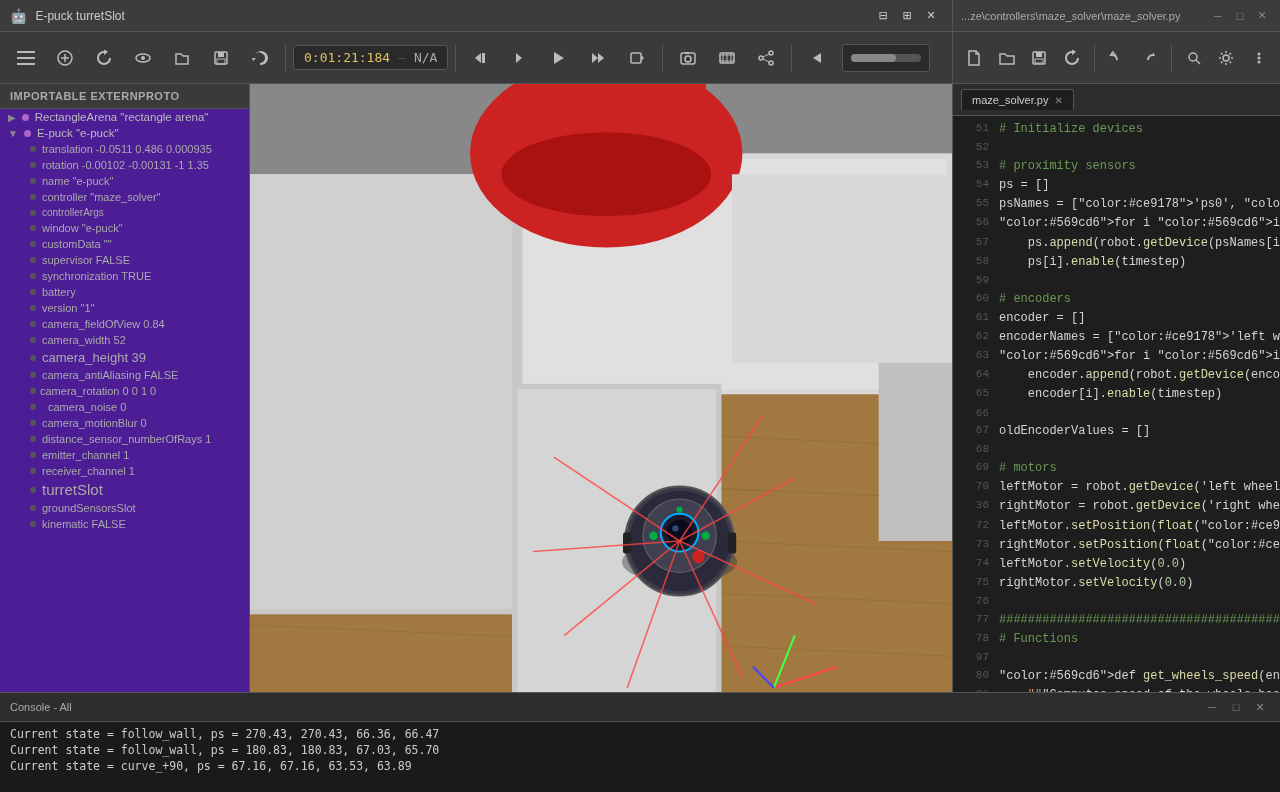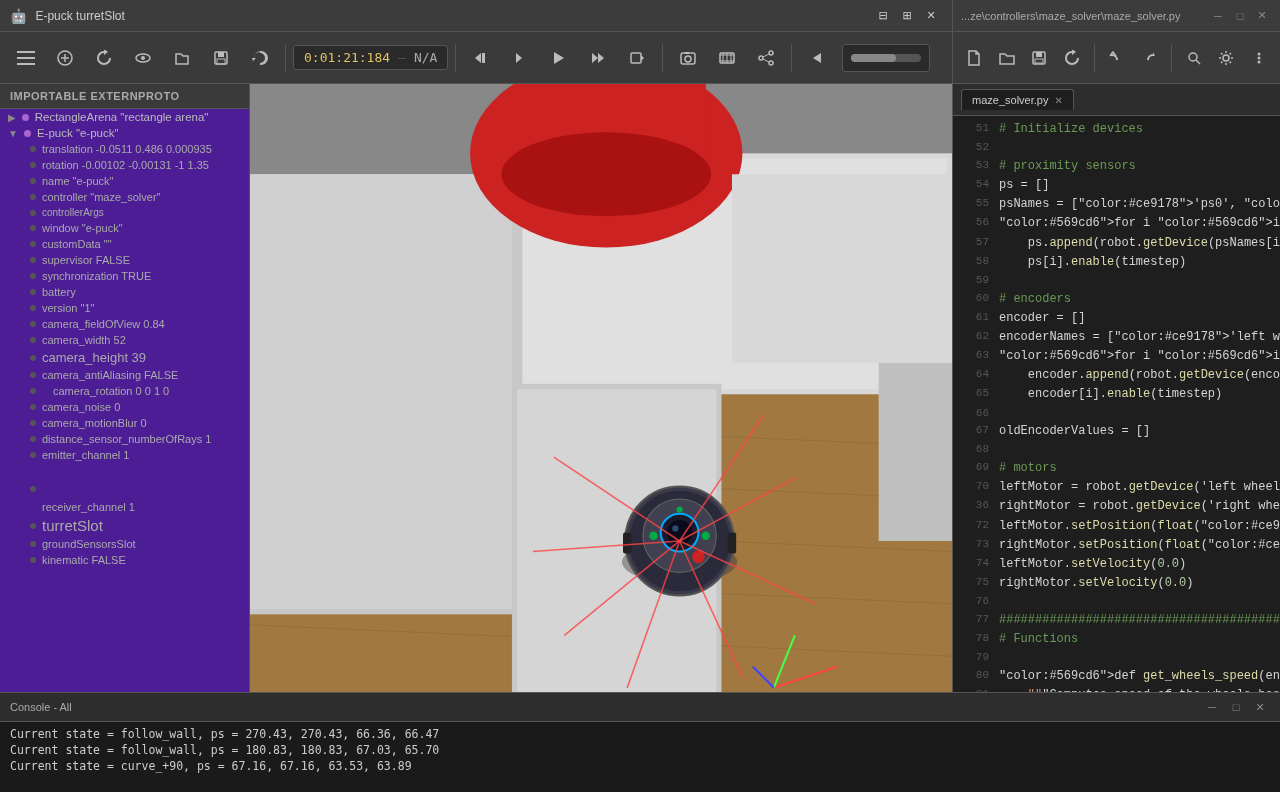--- a/index.html
+++ b/index.html
@@ -374,43 +374,43 @@
           <span style="font-size:11px; color:#aaa;">camera_width 52</span>
         </div>
         <div class="tree-prop" style="display:flex; align-items:center; gap:6px; padding:2px 8px 2px 30px;">
           <span style="width:6px; height:6px; border-radius:50%; background:#555; flex-shrink:0;"></span>
           <span style="font-size:13px; color:#aaa;">camera_height 39</span>
         </div>
         <div class="tree-prop" style="display:flex; align-items:center; gap:6px; padding:2px 8px 2px 30px;">
           <span style="width:6px; height:6px; border-radius:50%; background:#555; flex-shrink:0;"></span>
           <span style="font-size:11px; color:#aaa;">camera_antiAliasing FALSE</span>
         </div>
-        <div class="tree-prop" style="display:flex; align-items:center; gap:17px; padding:2px 8px 2px 30px;">
+        <div class="tree-prop" style="display:flex; align-items:center; gap:4px; padding:2px 8px 2px 30px;">
           <span style="width:6px; height:6px; border-radius:50%; background:#555; flex-shrink:0;"></span>
           <span style="font-size:11px; color:#aaa;">camera_rotation 0 0 1 0</span>
         </div>
-        <div class="tree-prop" style="display:flex; align-items:center; gap:6px; padding:2px 8px 2px 30px;text-align:center;">
+        <div class="tree-prop" style="display:flex; align-items:center; gap:12px; padding:2px 8px 2px 30px;text-align:center;">
           <span style="width:6px; height:6px; border-radius:50%; background:#555; flex-shrink:0;"></span>
           <span style="font-size:11px; color:#aaa;">camera_noise 0</span>
         </div>
         <div class="tree-prop" style="display:flex; align-items:center; gap:6px; padding:2px 8px 2px 30px;">
           <span style="width:6px; height:6px; border-radius:50%; background:#555; flex-shrink:0;"></span>
           <span style="font-size:11px; color:#aaa;">camera_motionBlur 0</span>
         </div>
         <div class="tree-prop" style="display:flex; align-items:center; gap:6px; padding:2px 8px 2px 30px;">
           <span style="width:6px; height:6px; border-radius:50%; background:#555; flex-shrink:0;"></span>
           <span style="font-size:11px; color:#aaa;">distance_sensor_numberOfRays 1</span>
         </div>
         <div class="tree-prop" style="display:flex; align-items:center; gap:6px; padding:2px 8px 2px 30px;">
           <span style="width:6px; height:6px; border-radius:50%; background:#555; flex-shrink:0;"></span>
           <span style="font-size:11px; color:#aaa;">emitter_channel 1</span>
         </div>
         <div class="tree-prop" style="display:flex; align-items:center; gap:6px; padding:2px 8px 2px 30px;">
           <span style="width:6px; height:6px; border-radius:50%; background:#555; flex-shrink:0;"></span>
-          <span style="font-size:11px; color:#aaa;margin-top:36px;">receiver_channel 1</span>
+          <span style="font-size:11px; color:#aaa;">receiver_channel 1</span>
         </div>
         <div class="tree-prop" style="display:flex; align-items:center; gap:6px; padding:2px 8px 2px 30px;">
           <span style="width:6px; height:6px; border-radius:50%; background:#555; flex-shrink:0;"></span>
           <span style="font-size:15px; color:#aaa;">turretSlot</span>
         </div>
         <div class="tree-prop" style="display:flex; align-items:center; gap:6px; padding:2px 8px 2px 30px;">
           <span style="width:6px; height:6px; border-radius:50%; background:#555; flex-shrink:0;"></span>
           <span style="font-size:11px; color:#aaa;">groundSensorsSlot</span>
         </div>
         <div class="tree-prop" style="display:flex; align-items:center; gap:6px; padding:2px 8px 2px 30px;">
@@ -610,21 +610,21 @@
           </div>
           <div class="code-line">
             <span class="ln">77</span>
             <span class="code-text"><span style="color:#6a9955">########################################</span></span>
           </div>
           <div class="code-line">
             <span class="ln">78</span>
             <span class="code-text"><span style="color:#6a9955"># Functions</span></span>
           </div>
           <div class="code-line">
-            <span class="ln">79</span>
+            <span class="ln">97</span>
             <span class="code-text"></span>
           </div>
           <div class="code-line">
             <span class="ln">80</span>
             <span class="code-text"><span style="&lt;span">"color:#569cd6"</span>&gt;def <span style="color:#dcdcaa">get_wheels_speed</span>(encoderValues, oldEncod</span>
           </div>
           <div class="code-line">
             <span class="ln">81</span>
             <span class="code-text">    <span style="color:#ce9178">""</span>"Computes speed of the wheels based on</span>
           </div>

